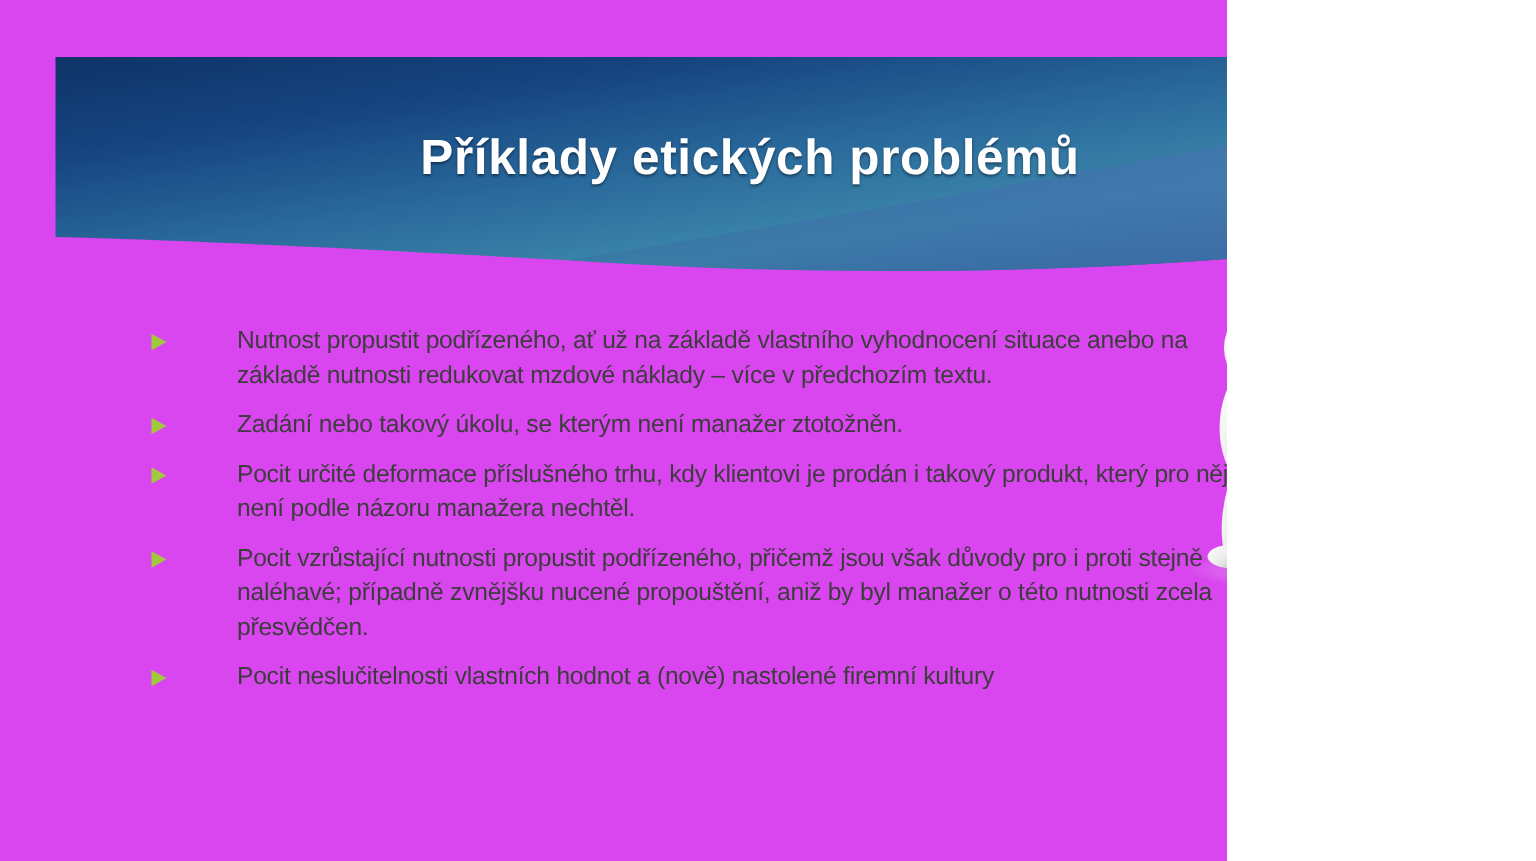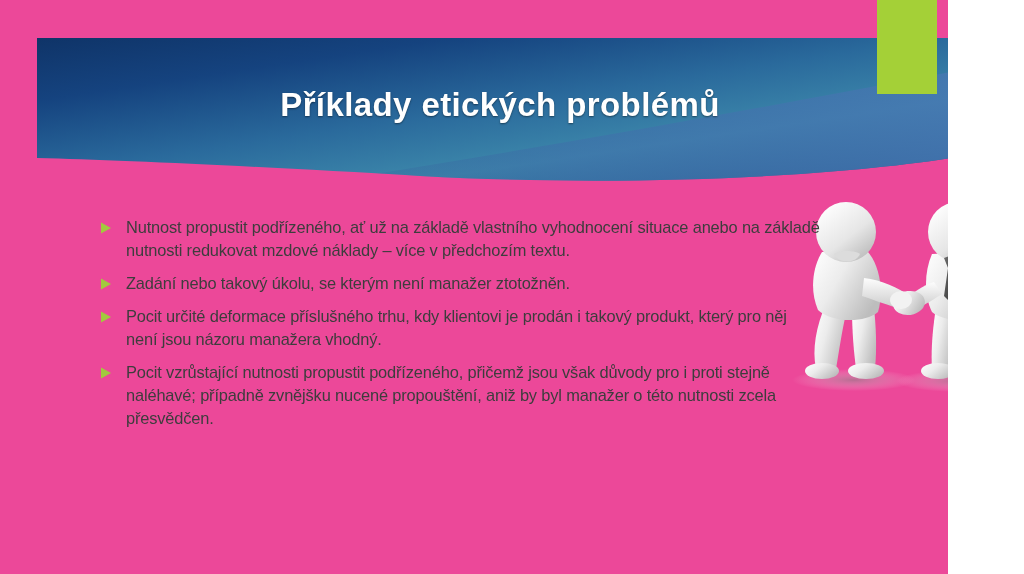--- a/index.html
+++ b/index.html
@@ -11,23 +11,23 @@
     width: 1024px;
     height: 574px;
     overflow: hidden;
     font-family: "Liberation Sans", sans-serif;
     position: relative;
   }
 
   #slide {
     position: absolute;
     left: 0; top: 0;
-    width: 948px;
+    width: 818px;
     height: 574px;
-    background: #ec4899;
+    background: #d946ef;
     overflow: hidden;
   }
 
   
   #title-banner {
     position: absolute;
     left: 0; top: 0;
     width: 1024px;
     height: 200px;
     pointer-events: none;
@@ -98,20 +98,21 @@
   }
   .bullet-marker svg { display: block; }
 
   .bullet-text {
     flex: 1 1 auto;
     color: #3d3d3d;
     font-family: "Liberation Sans", sans-serif;
     font-size: 16.4px;
     line-height: 23px;
     letter-spacing: -0.15px;
+    margin-left: 32px;
   }
 </style>
 </head>
 <body>
 
 <div id="slide">
 
   <div id="title-banner">
     <svg viewBox="0 0 1024 200" xmlns="http://www.w3.org/2000/svg">
       <defs>
@@ -254,28 +255,36 @@
       </span>
       <span class="bullet-text"> Zadání nebo takový úkolu, se kterým není manažer ztotožněn.</span>
     </div>
 
     <div class="bullet-row">
       <span class="bullet-marker">
         <svg width="12" height="12" viewBox="0 0 12 12" xmlns="http://www.w3.org/2000/svg">
           <polygon points="1,0.5 11,6 1,11.5" fill="#a2c93e"></polygon>
         </svg>
       </span>
-      <span class="bullet-text"> Pocit určité deformace příslušného trhu, kdy klientovi je prodán i takový produkt, který pro něj není jsou názoru manažera vhodný.</span>
+      <span class="bullet-text"> Pocit určité deformace příslušného trhu, kdy klientovi je prodán i takový produkt, který pro něj není podle názoru manažera nechtěl.</span>
     </div>
 
     <div class="bullet-row">
       <span class="bullet-marker">
         <svg width="12" height="12" viewBox="0 0 12 12" xmlns="http://www.w3.org/2000/svg">
           <polygon points="1,0.5 11,6 1,11.5" fill="#a2c93e"></polygon>
         </svg>
       </span>
       <span class="bullet-text">Pocit vzrůstající nutnosti propustit podřízeného, přičemž jsou však důvody pro i proti stejně naléhavé; případně zvnějšku nucené propouštění, aniž by byl manažer o této nutnosti zcela přesvědčen.</span>
     </div>
 
+    <div class="bullet-row">
+      <span class="bullet-marker">
+        <svg width="12" height="12" viewBox="0 0 12 12" xmlns="http://www.w3.org/2000/svg">
+          <polygon points="1,0.5 11,6 1,11.5" fill="#a2c93e"></polygon>
+        </svg>
+      </span>
+      <span class="bullet-text">Pocit neslučitelnosti vlastních hodnot a (nově) nastolené firemní kultury</span>
+    </div>
 
   </div>
 
 </div>
 
 </body></html>

